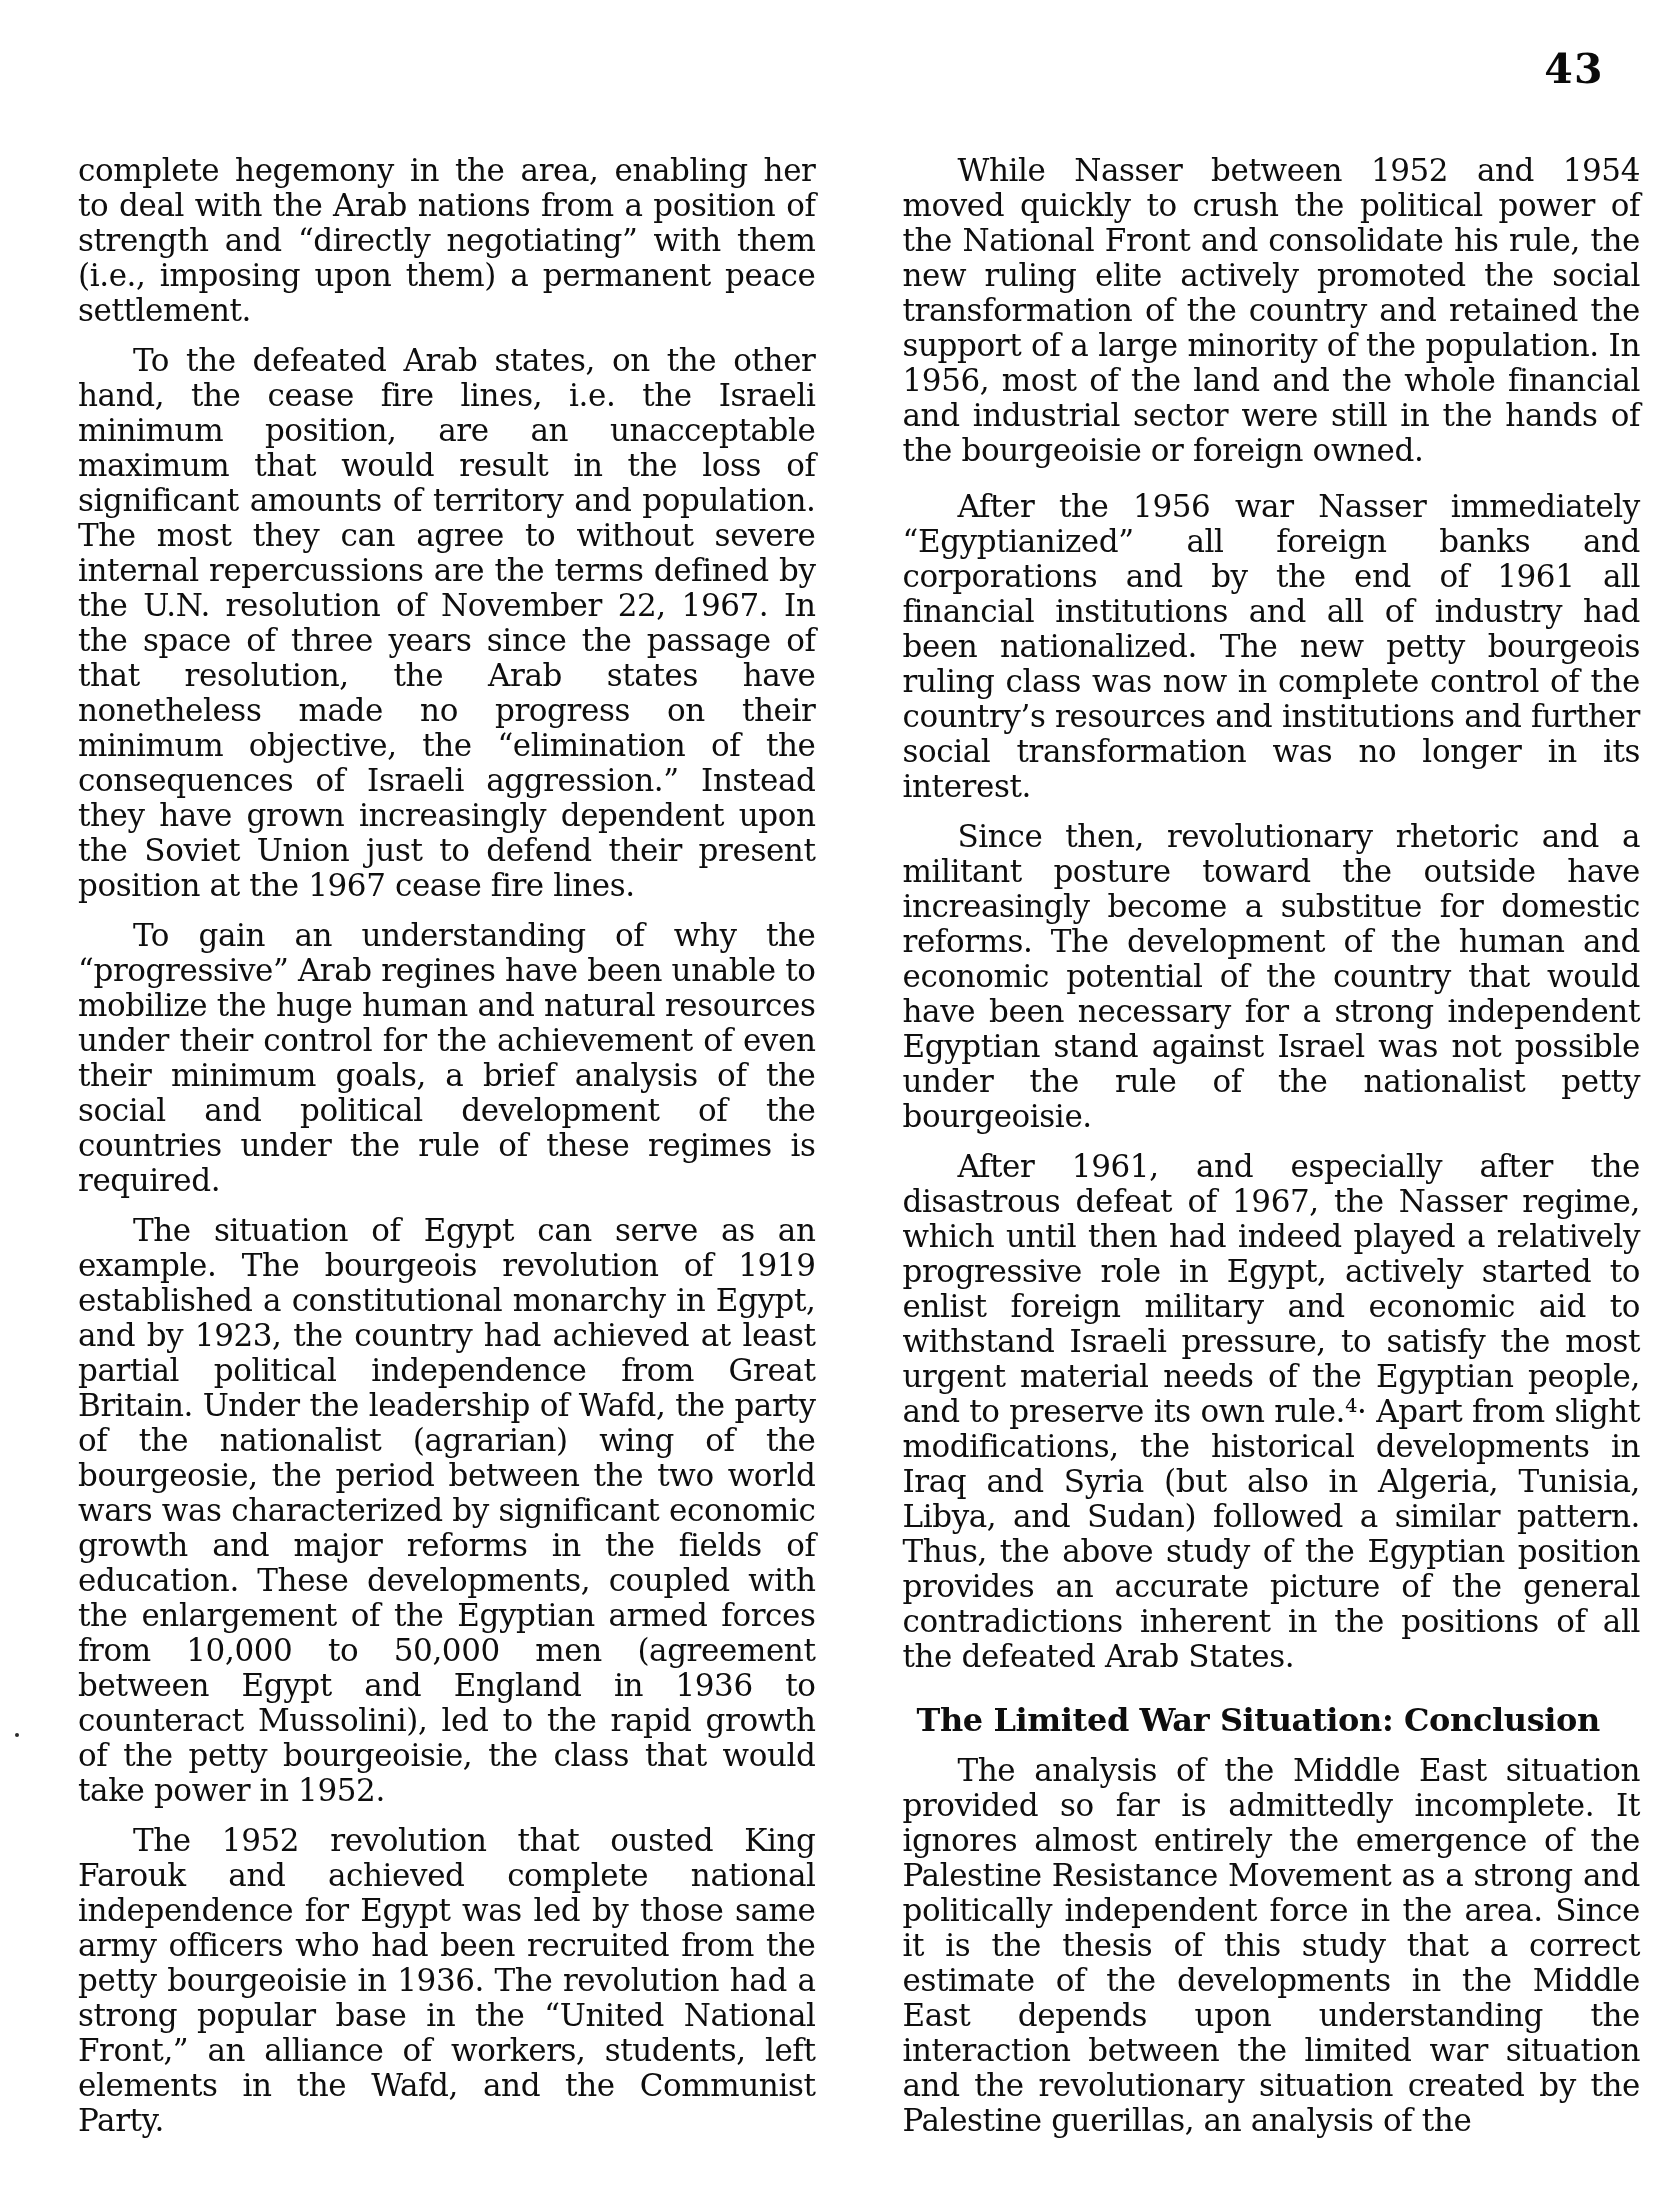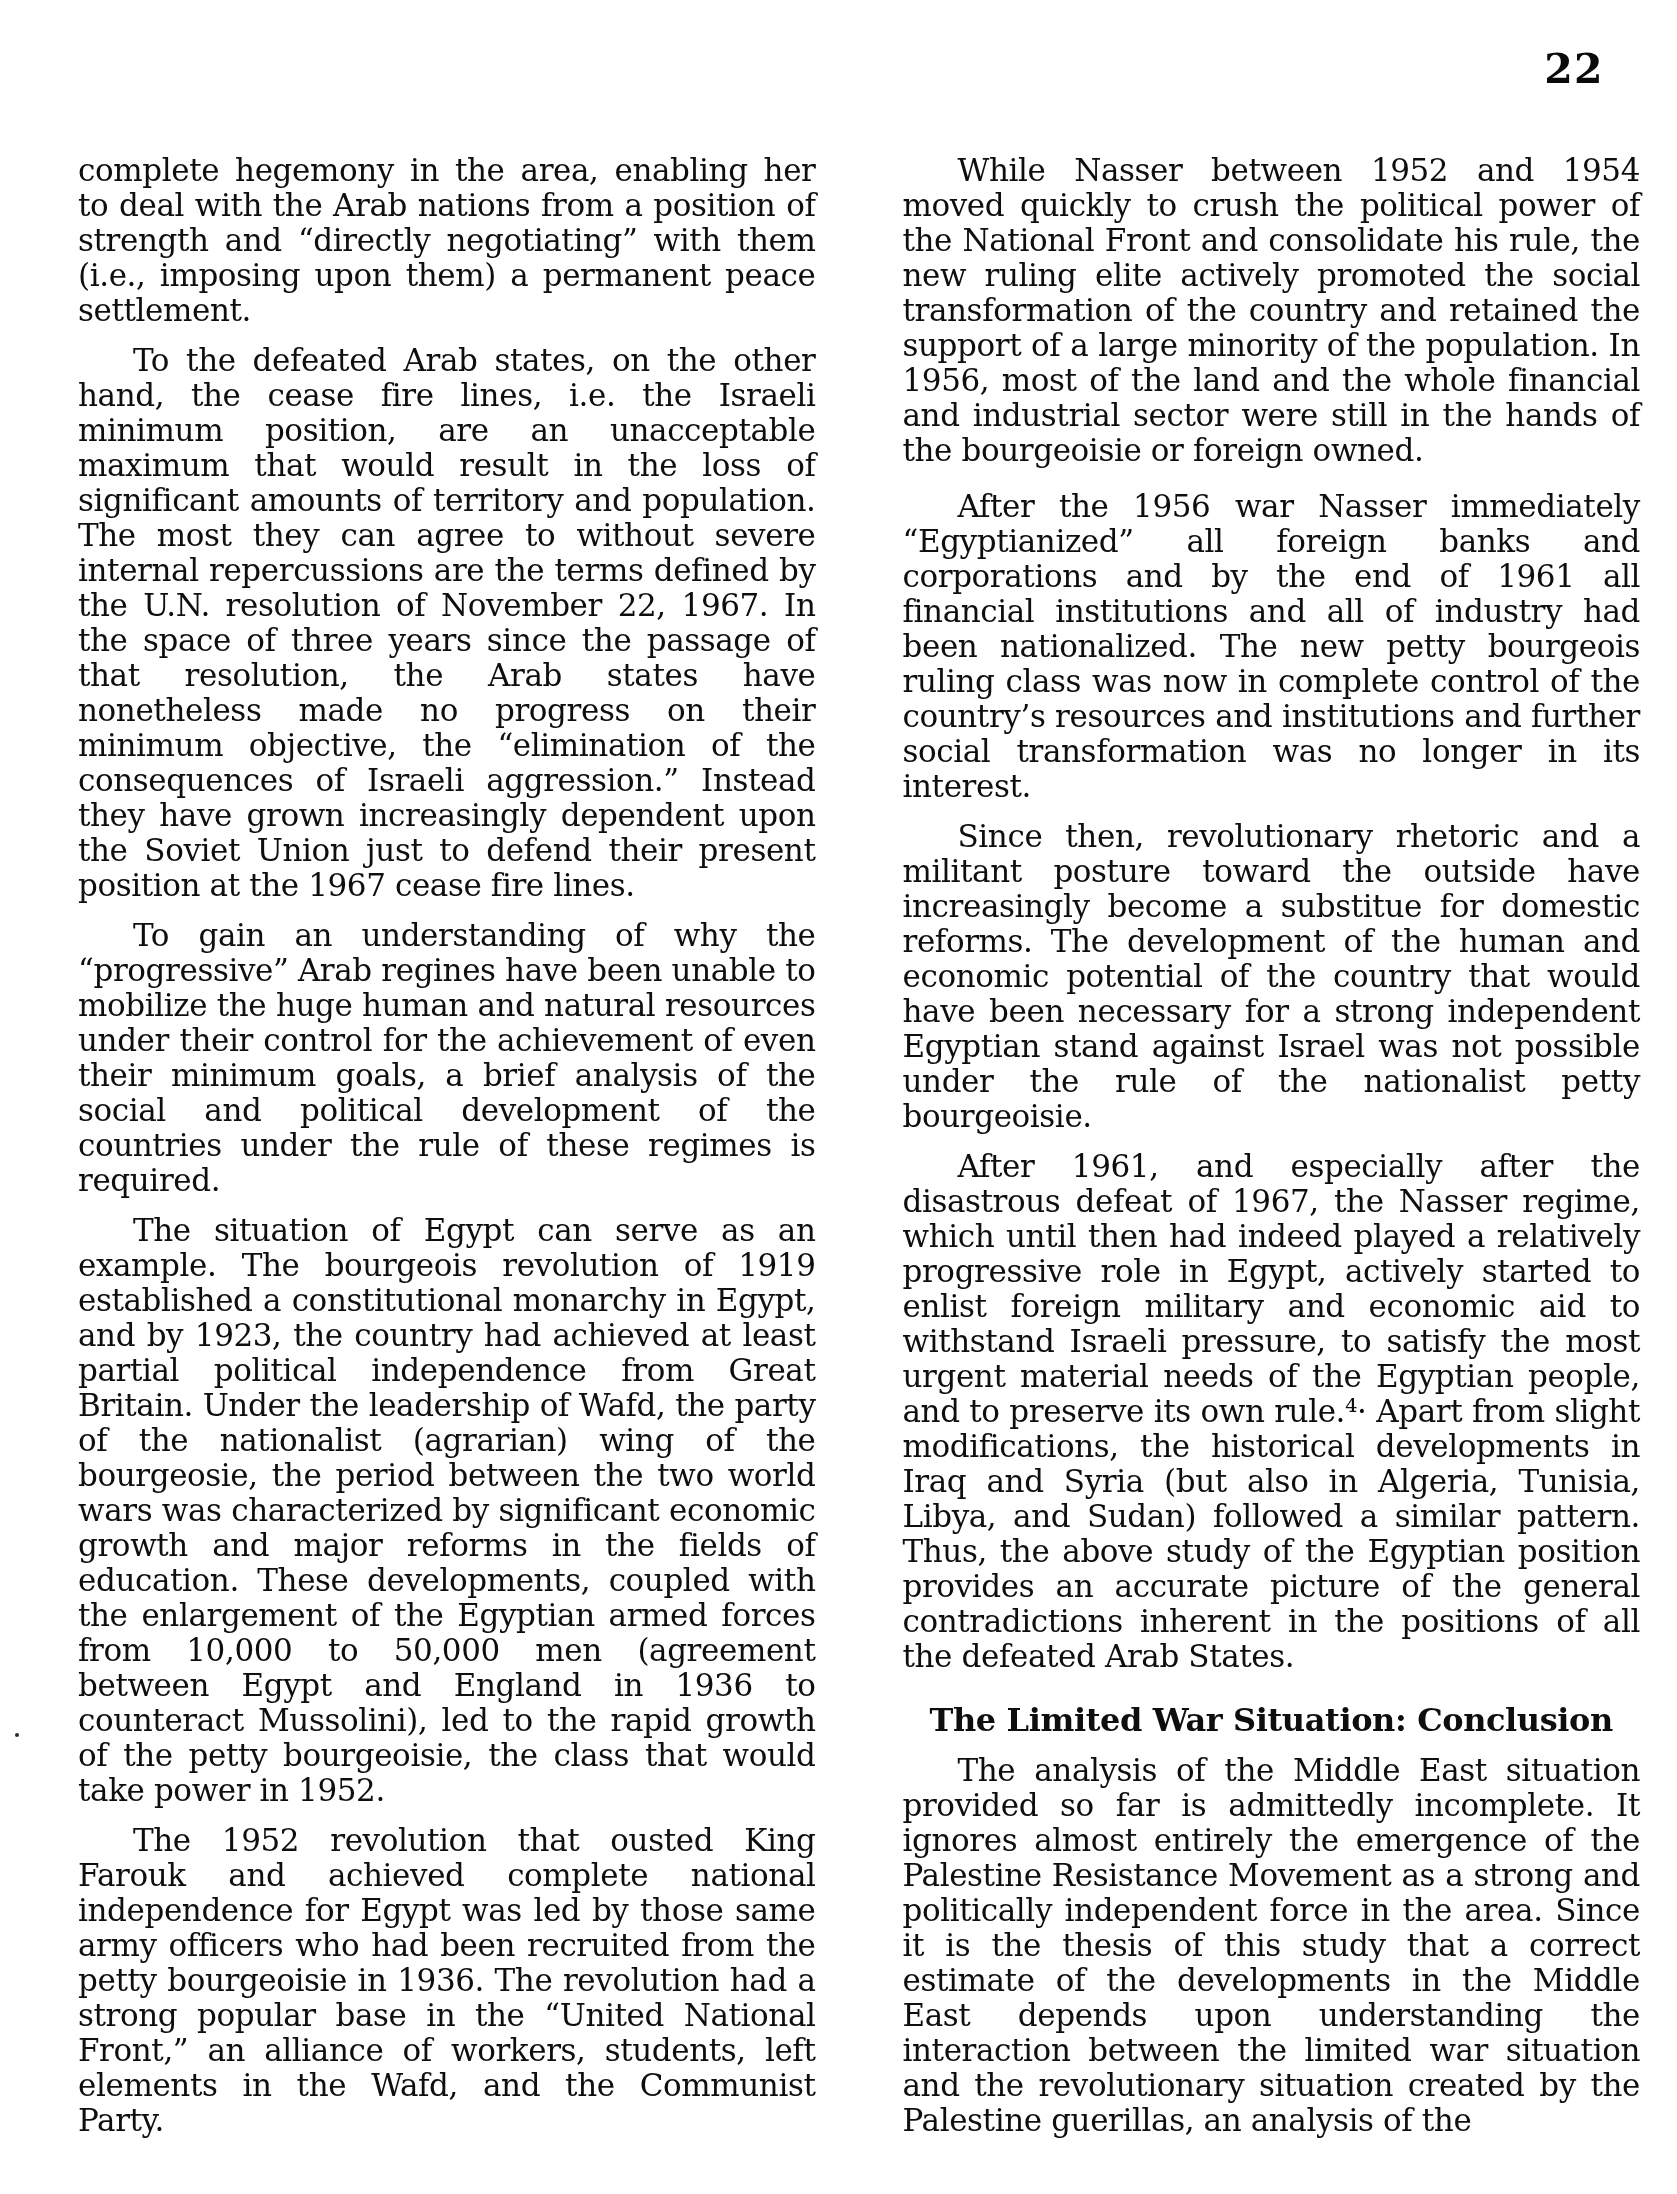--- a/index.html
+++ b/index.html
@@ -50,40 +50,40 @@
   .col h2 + p {
     margin-top: 15px;
   }
   .col p.gap-small {
     margin-top: 21px;
   }
   .section-heading {
     font-size: 32px;
     line-height: 35px;
     font-weight: bold;
-    text-align: center;
+    text-align: left;
     margin: 29px 14px 0 14px;
     letter-spacing: -0.4px;
   }
   .speck {
     position: absolute;
     left: 14.7px;
     top: 1733px;
     width: 4.2px;
     height: 4.2px;
     background: #2a2a2a;
     border-radius: 50%;
   }
 </style>
 </head>
 <body>
 
 <div class="page">
 
-  <div class="page-number">22</div>
+  <div class="page-number">43</div>
 
   <div class="speck"></div>
 
   <div class="columns">
 
     <div class="col">
       <p>complete hegemony in the area, enabling her to deal with the Arab nations from a position of strength and “directly negotiating” with them (i.e., imposing upon them) a permanent peace settlement.</p>
       <p class="indent">To the defeated Arab states, on the other hand, the cease fire lines, i.e. the Israeli minimum position, are an unacceptable maximum that would result in the loss of significant amounts of territory and population. The most they can agree to without severe internal repercussions are the terms defined by the U.N. resolution of November 22, 1967. In the space of three years since the passage of that resolution, the Arab states have nonetheless made no progress on their minimum objective, the “elimination of the consequences of Israeli aggression.” Instead they have grown increasingly dependent upon the Soviet Union just to defend their present position at the 1967 cease fire lines.</p>
       <p class="indent">To gain an understanding of why the “progressive” Arab regines have been unable to mobilize the huge human and natural resources under their control for the achievement of even their minimum goals, a brief analysis of the social and political development of the countries under the rule of these regimes is required.</p>
       <p class="indent">The situation of Egypt can serve as an example. The bourgeois revolution of 1919 established a constitutional monarchy in Egypt, and by 1923, the country had achieved at least partial political independence from Great Britain. Under the leadership of Wafd, the party of the nationalist (agrarian) wing of the bourgeosie, the period between the two world wars was characterized by significant economic growth and major reforms in the fields of education. These developments, coupled with the enlargement of the Egyptian armed forces from 10,000 to 50,000 men (agreement between Egypt and England in 1936 to counteract Mussolini), led to the rapid growth of the petty bourgeoisie, the class that would take power in 1952.</p>

